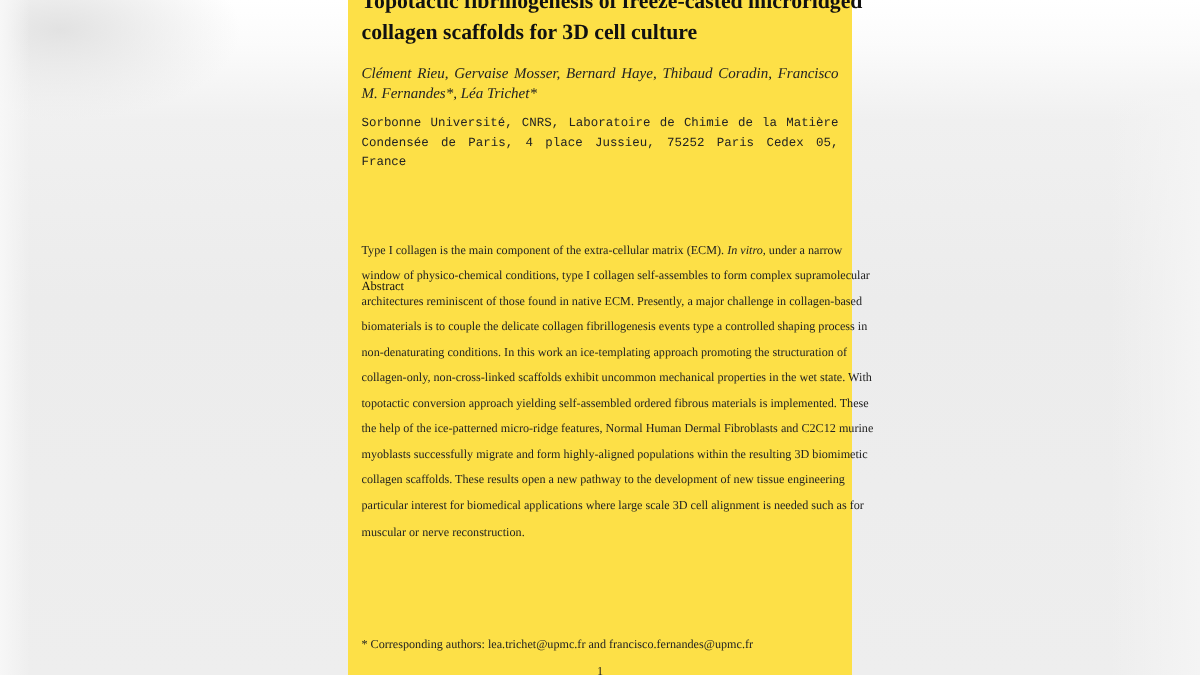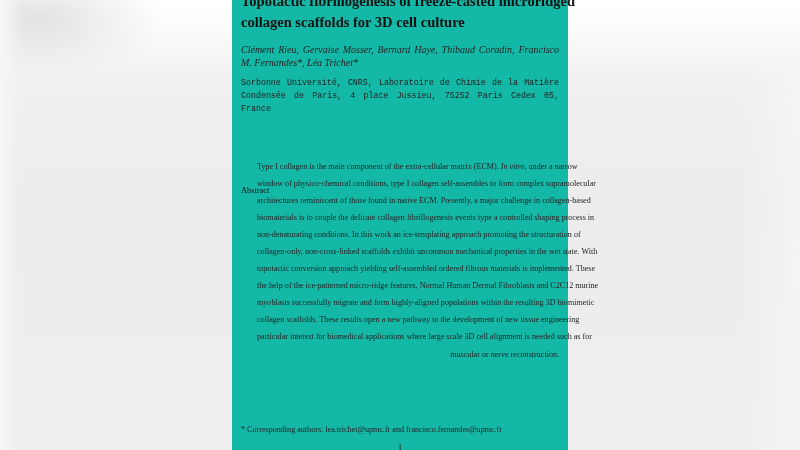--- a/index.html
+++ b/index.html
@@ -17,21 +17,21 @@
   .bg-left-edge {
     position: absolute; left: 0; top: 0; width: 20px; height: 450px;
     background: linear-gradient(to right, #f7f7f7, rgba(237,237,237,0));
   }
   .bg-right-edge {
     position: absolute; right: 0; top: 60px; width: 60px; height: 390px;
     background: linear-gradient(to left, #f4f4f4, rgba(237,237,237,0));
   }
   .page {
     position: absolute; left: 232px; top: 0; width: 336px; height: 450px;
-    background: #14b8a6;
+    background: #fde047;
   }
   .content {
     position: absolute; left: 9px; top: 0; width: 318px; color: #111;
   }
   .title {
     position: absolute; left: 0; top: -9px; width: 330px;
     font-weight: bold; font-size: 14.5px; line-height: 21px; color: #111;
     white-space: nowrap;
   }
   .authors {
@@ -45,23 +45,23 @@
   }
   .abstract-heading {
     position: absolute; left: 0; top: 152px;
     font-weight: normal; font-size: 8.4px; color: #111; margin-top: 34px;
   }
   .abstract-body {
     position: absolute; left: 0; top: 158px; width: 318px;
   }
   .abstract-line {
     height: 17.05px; font-size: 8.1px; line-height: 17.05px;
-    white-space: nowrap; color: #222; text-align: right;
+    white-space: nowrap; color: #222;
   }
-  .abstract-line.justify { text-align: justify; text-align-last: justify; margin-left: 16px; }
+  .abstract-line.justify { text-align: justify; text-align-last: justify; }
   .footnote {
     position: absolute; left: 0; top: 423px;
     font-size: 8.1px; line-height: 13px; color: #222; white-space: nowrap;
   }
   .pagenum {
     position: absolute; left: 0; width: 318px; top: 441px; text-align: center;
     font-size: 8.1px; line-height: 13px; color: #222;
   }
   em { font-style: italic; }
 </style>

